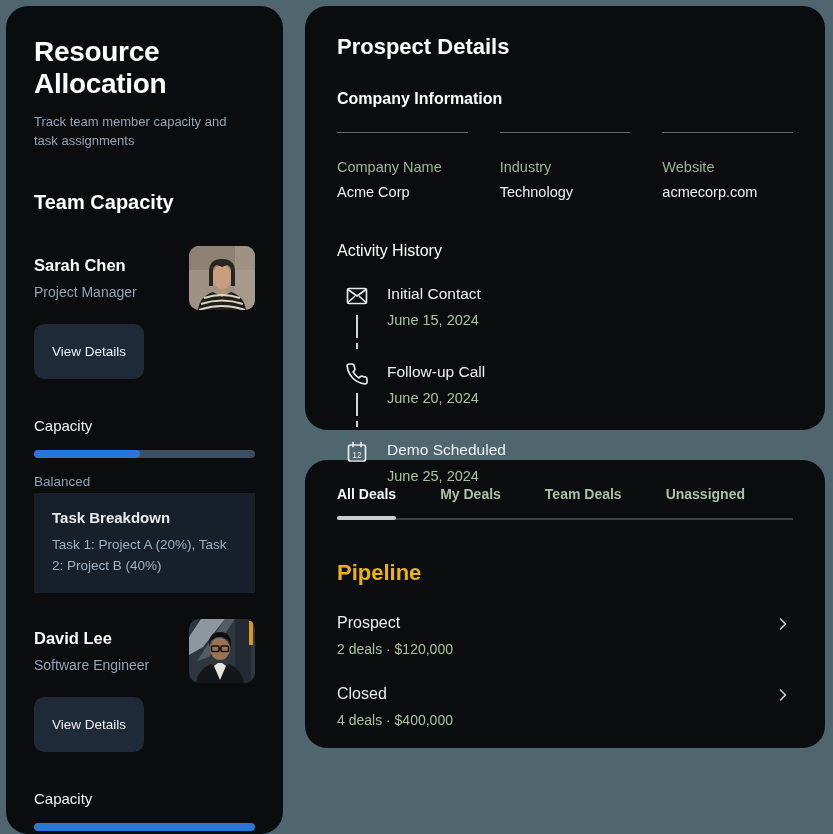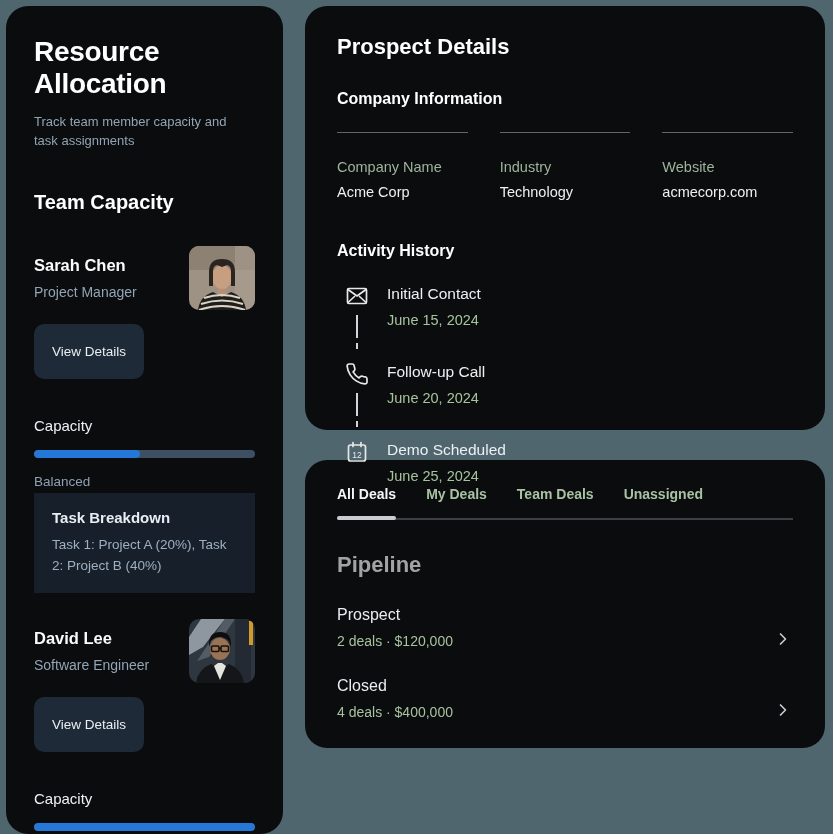--- a/index.html
+++ b/index.html
@@ -55,44 +55,44 @@
   .prospect-panel { width:520px; height:424px; padding:28px 32px; }
   .pd-title { font-size:22px; font-weight:800; color:#FFFFFF; }
   .pd-section { margin-top:30px; font-size:16px; font-weight:800; color:#FFFFFF; }
 
   .fields { margin-top:24px; display:flex; gap:32px; }
   .field { width:141px; }
   .field-rule { border:none; border-top:1px solid #5D6763; margin:0 0 26px 0; }
   .field-label { font-size:14.5px; color:#9FB49B; }
   .field-value { margin-top:9px; font-size:14.5px; color:#EEF1EE; }
 
-  .ah-title { margin-top:42px; font-size:16px; font-weight:700; color:#FFFFFF; }
+  .ah-title { margin-top:42px; font-size:16px; font-weight:400; color:#FFFFFF; }
   .timeline { margin-top:24px; margin-left:8px; }
   .tl-item { display:flex; gap:18px; }
   .tl-rail { width:24px; display:flex; flex-direction:column; align-items:center; }
   .tl-icon { width:24px; height:24px; }
   .tl-icon svg { width:24px; height:24px; display:block; }
   .tl-connector {
     width:2px; flex:1; min-height:40px; margin-top:7px; margin-bottom:7px;
     background:linear-gradient(#D2D6D8 0 58%, transparent 58% 70%, #D2D6D8 70% 84%, transparent 84% 100%);
   }
   .tl-body { padding-bottom:26px; padding-top:1px; }
   .tl-label { font-size:15.5px; color:#EDF0F2; }
   .tl-date { margin-top:9px; font-size:14.5px; color:#A6C49C; }
 
   .deals-panel { width:520px; height:288px; margin-top:30px; padding:26px 32px 28px; }
-  .tabs { position:relative; display:flex; gap:30px; border-bottom:2px solid #3A4143; }
+  .tabs { position:relative; display:flex; gap:44px; border-bottom:2px solid #3A4143; }
   .tab { position:relative; font-size:14px; font-weight:800; color:#A9C2A3; padding-bottom:16px; cursor:pointer; }
   .tab.active { color:#F4F6F7; }
   .tab.active::after {
     content:""; position:absolute; left:0; right:0; bottom:-2px;
     height:4px; background:#C7CDD0; border-radius:2px;
   }
-  .dp-title { margin-top:32px; font-size:22px; font-weight:800; color:#a3a3a3; }
-  .stage-row { margin-top:28px; display:flex; align-items:flex-end; justify-content:space-between; cursor:pointer; }
+  .dp-title { margin-top:40px; font-size:22px; font-weight:800; color:#eab308; }
+  .stage-row { margin-top:28px; display:flex; align-items:flex-start; justify-content:space-between; cursor:pointer; }
   .stage-name { font-size:16px; color:#E9EDEF; }
   .stage-summary { margin-top:9px; font-size:14px; color:#A8C29F; }
   .chevron svg { width:20px; height:20px; display:block; }
 </style>
 </head>
 <body>
 
 <div class="page">
 
   <aside class="panel left-panel">

